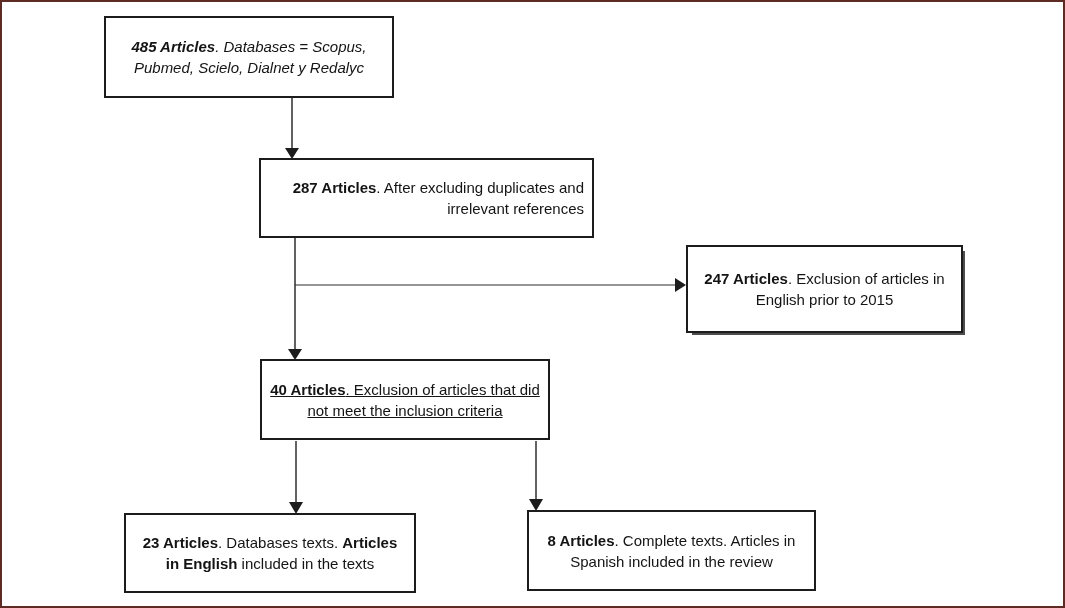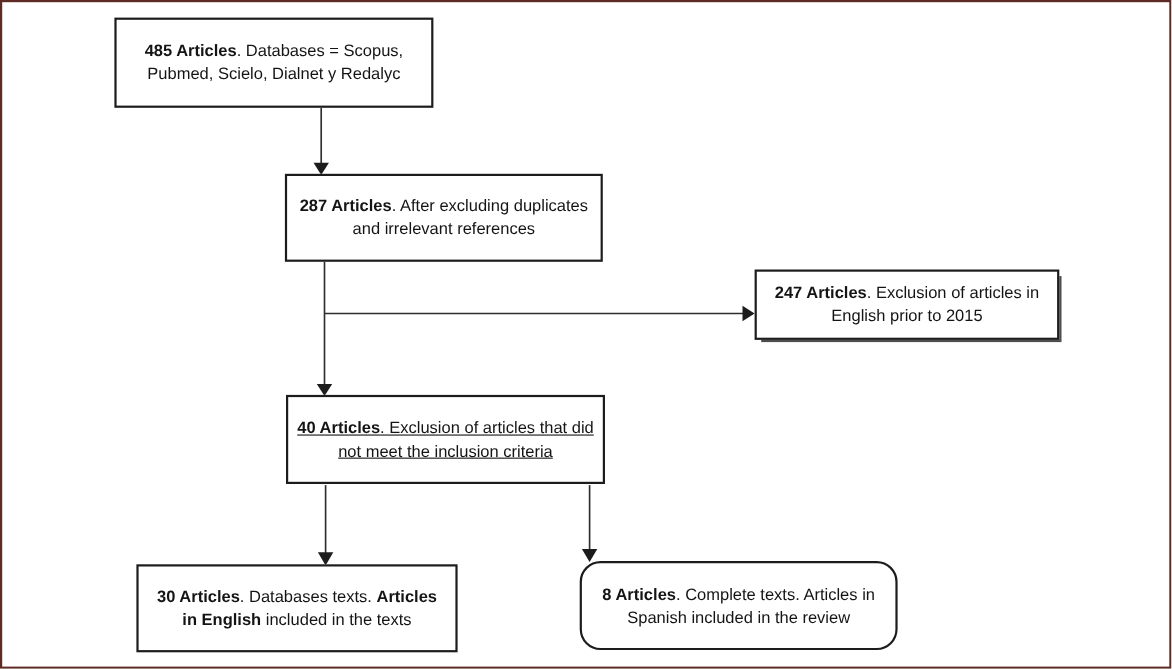--- a/index.html
+++ b/index.html
@@ -32,27 +32,27 @@
     display: flex;
     align-items: center;
     justify-content: center;
     text-align: center;
     padding: 6px 8px;
     font-size: 15px;
     line-height: 21px;
     color: #141414;
   }
   .flow-node .seg-bold { font-weight: 700; }
-  .node-485 { left: 102px; top: 14px;  width: 290px; height: 82px; }
-  .node-287 { left: 257px; top: 156px; width: 289px; height: 80px; }
-  .node-247 { left: 684px; top: 243px; width: 277px; height: 64px;
+  .node-485 { left: 102px; top: 14px;  width: 290px; height: 82px; font-style: italic; }
+  .node-287 { left: 257px; top: 156px; width: 335px; height: 80px; text-align: right; }
+  .node-247 { left: 684px; top: 243px; width: 277px; height: 88px;
               box-shadow: 4px 4px 0 -2px #4d4d4d; }
   .node-40  { left: 258px; top: 357px; width: 290px; height: 81px; text-decoration: underline; }
   .node-23  { left: 122px; top: 511px; width: 292px; height: 80px; }
-  .node-8   { left: 525px; top: 508px; width: 289px; height: 81px; border-radius: 19px; }
+  .node-8   { left: 525px; top: 508px; width: 289px; height: 81px; }
 </style>
 </head>
 <body>
 
 <div class="frame">
 
   <svg class="connectors" viewBox="0 0 1065 608" xmlns="http://www.w3.org/2000/svg">
 
     <g>
       <line x1="290" y1="96" x2="290" y2="147" stroke="#2e2e2e" stroke-width="1.5"></line>
@@ -90,20 +90,20 @@
 
   <div class="flow-node node-247">
     <span><span class="seg-bold">247 Articles</span><span>. Exclusion of articles in English prior to 2015</span></span>
   </div>
 
   <div class="flow-node node-40">
     <span><span class="seg-bold">40 Articles</span><span>. Exclusion of articles that did not meet the inclusion criteria</span></span>
   </div>
 
   <div class="flow-node node-23">
-    <span><span class="seg-bold">30 Articles</span><span>. Databases texts. </span><span class="seg-bold">Articles in English</span><span> included in the texts</span></span>
+    <span><span class="seg-bold">23 Articles</span><span>. Databases texts. </span><span class="seg-bold">Articles in English</span><span> included in the texts</span></span>
   </div>
 
   <div class="flow-node node-8">
     <span><span class="seg-bold">8 Articles</span><span>. Complete texts. Articles in Spanish included in the review</span></span>
   </div>
 
 </div>
 
 </body></html>

